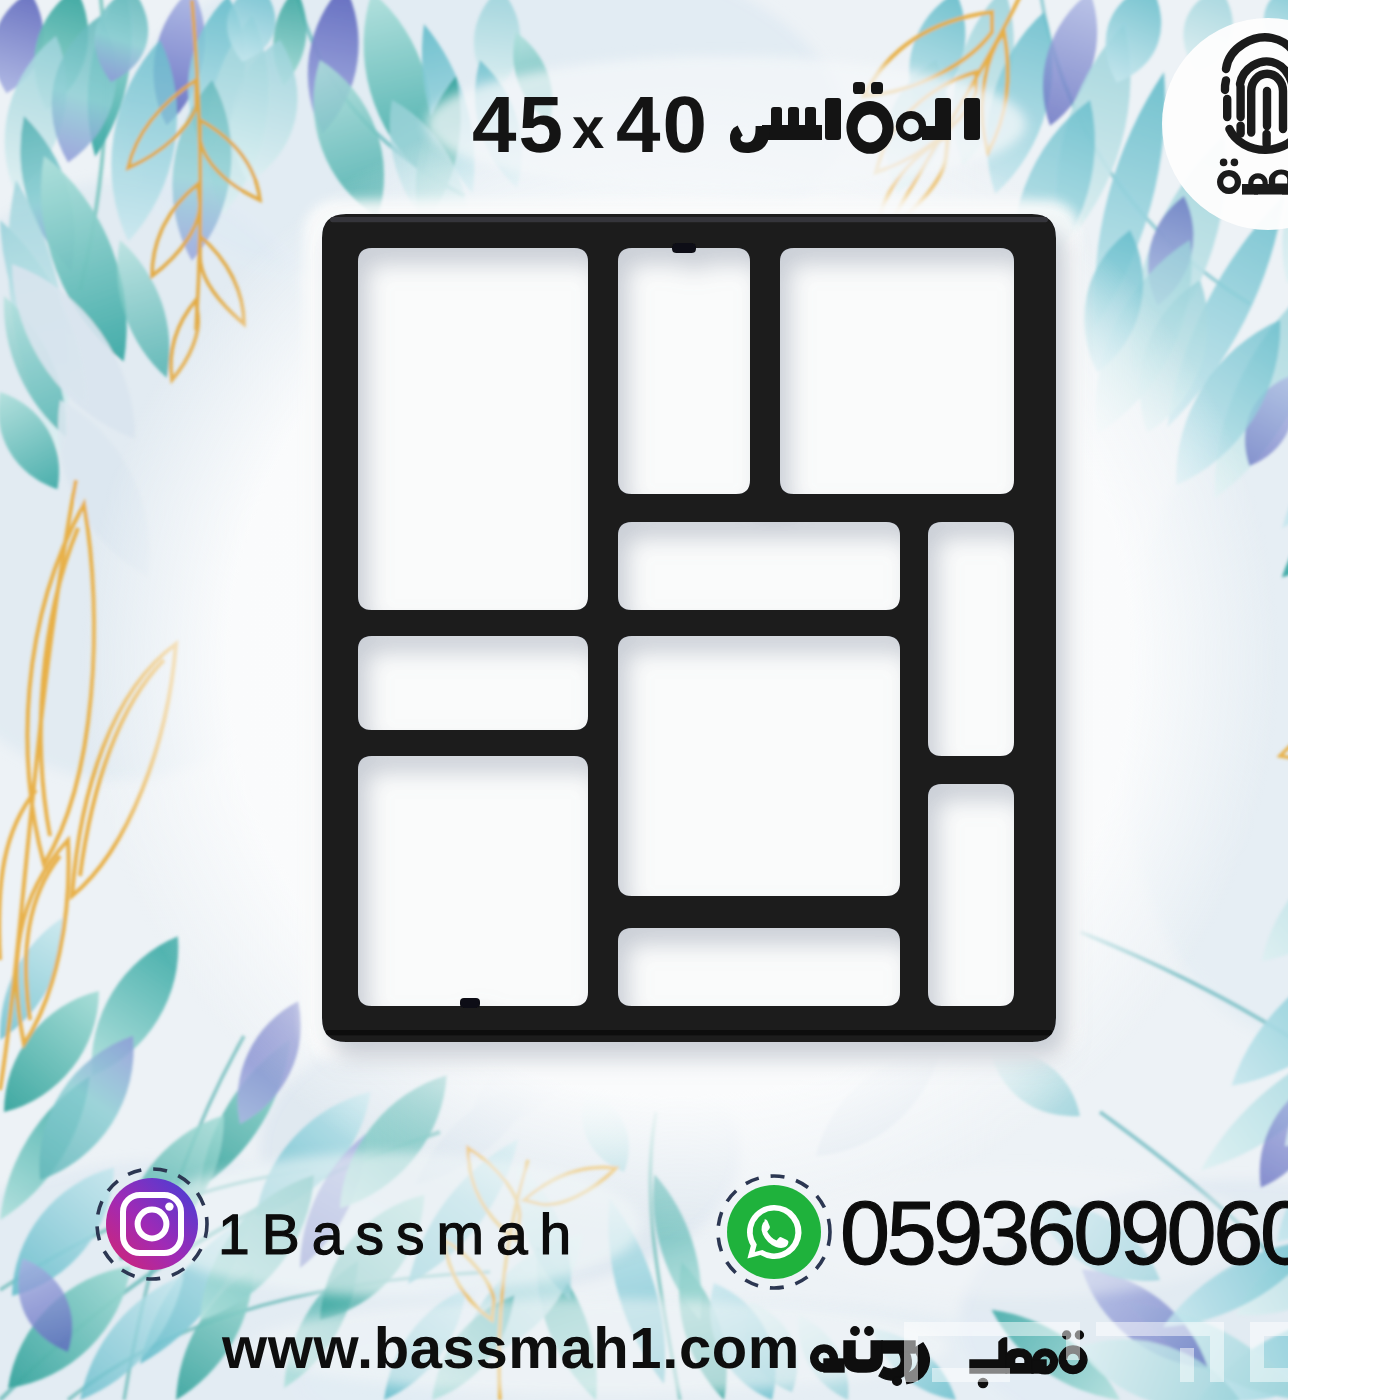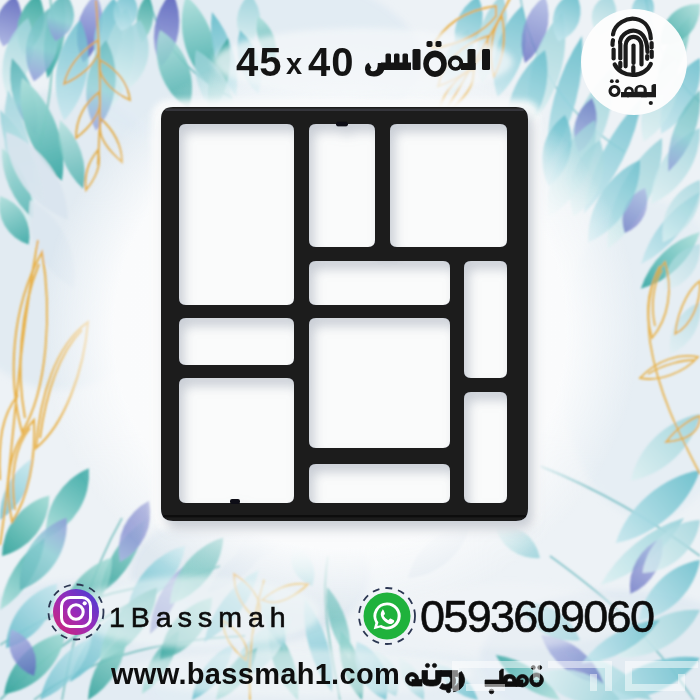--- a/index.html
+++ b/index.html
@@ -1,16 +1,16 @@
 <!DOCTYPE html>
 <html><head>
 <meta charset="utf-8">
 <style>
   html,body{margin:0;padding:0;}
-  #canvas{position:relative;width:700px;height:700px;overflow:hidden;
+  #canvas{position:relative;width:644px;height:700px;overflow:hidden;
     background:#eef3f7;font-family:"Liberation Sans",sans-serif;text-align:center;}
   svg{display:block;}
 </style>
 </head>
 <body>
 <div id="canvas">
 <svg width="700" height="700" viewBox="0 0 700 700">
 <defs>
 
   <path id="leaf" d="M0,0 A80,80 0 0 1 70,-3 A80,80 0 0 1 0,0 Z"></path>

